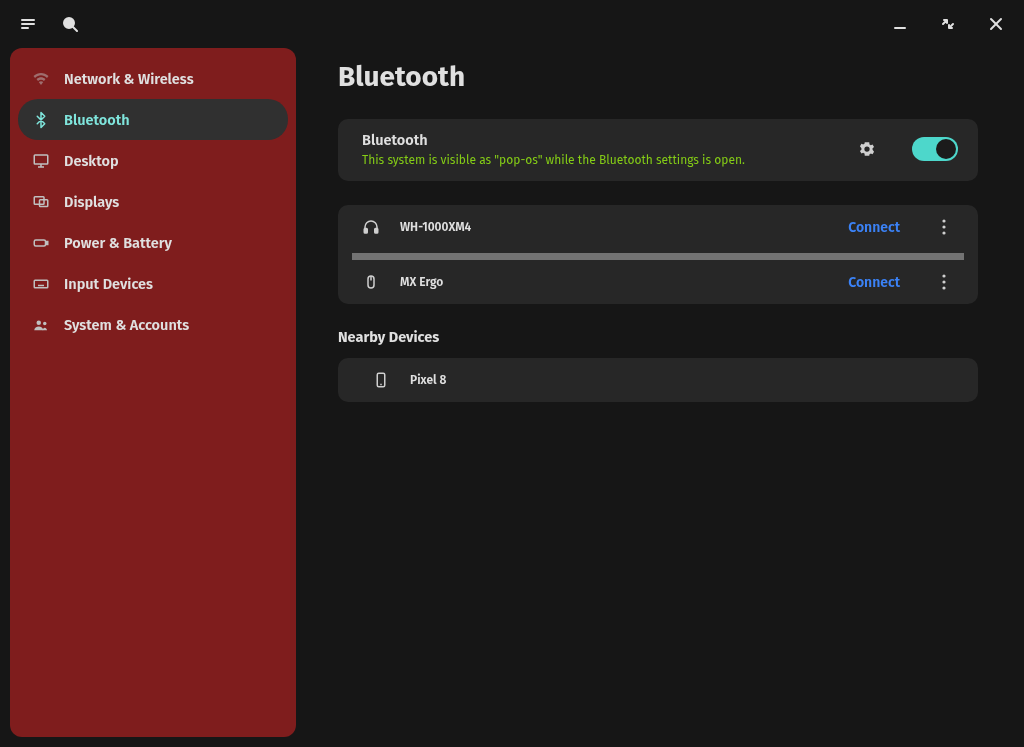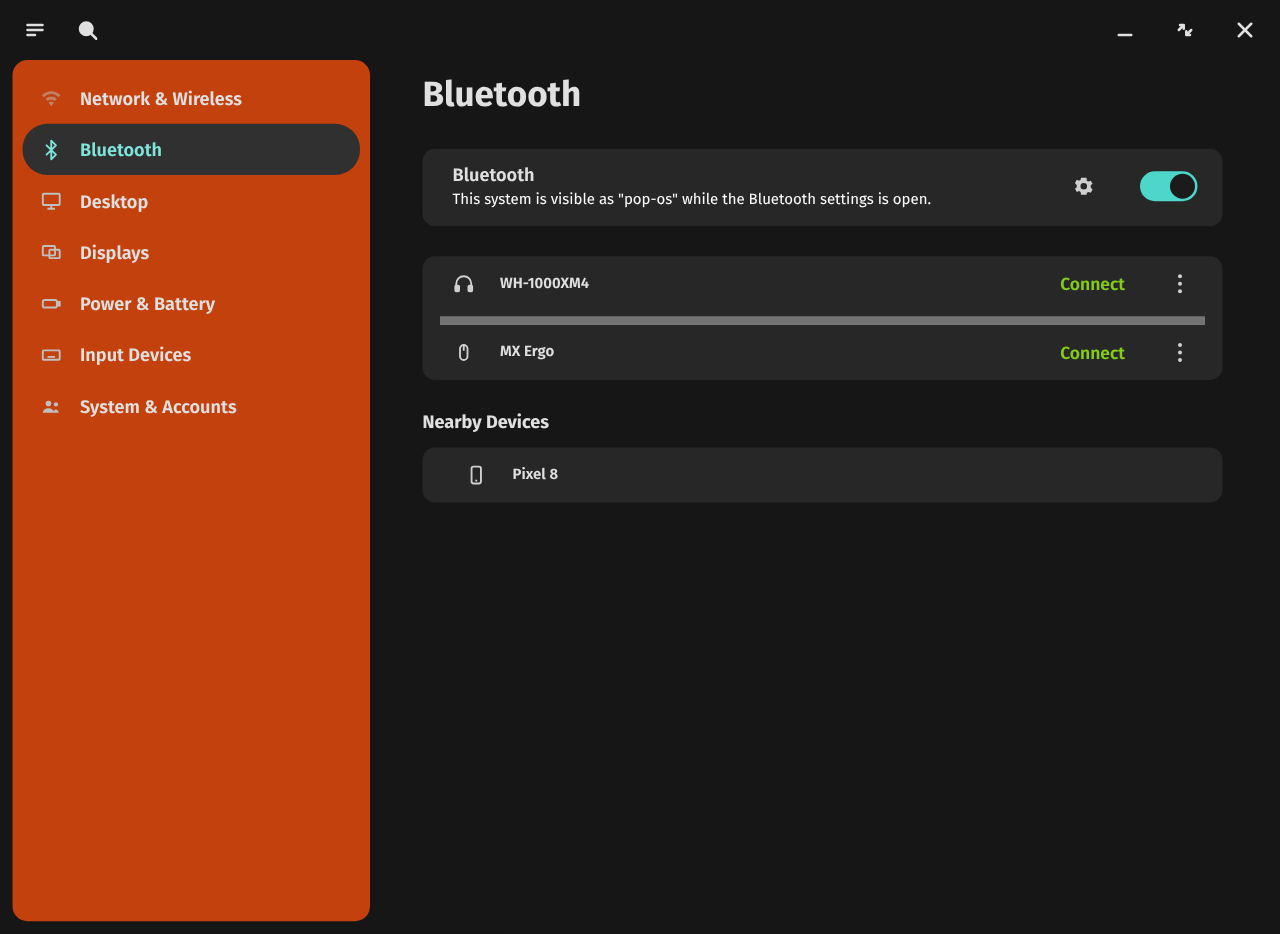--- a/index.html
+++ b/index.html
@@ -22,21 +22,21 @@
   .titlebar .left-icons { display:flex; align-items:center; gap:26px; }
   .titlebar .right-icons { margin-left:auto; display:flex; align-items:center; gap:32px; }
   .titlebar .icon-btn { width:16px; height:16px; color:#e0e0e0; cursor:pointer; display:flex; align-items:center; justify-content:center;}
   .titlebar svg { width:16px; height:16px; fill:currentColor; stroke:currentColor; }
 
   
   .sidebar {
     position:absolute;
     top:48px; left:10px; bottom:10px;
     width:286px;
-    background:#c2410c;
+    background:#7f1d1d;
     border-radius:12px;
     padding:10px 8px;
   }
   .side-item {
     display:flex; align-items:center;
     gap:14px;
     padding:0 14px;
     height:41px;
     border-radius:20px;
     color:#e0e0e0;
@@ -61,21 +61,21 @@
     background:#272727;
     border-radius:10px;
     margin-bottom:24px;
   }
   .status-row {
     display:flex; align-items:center;
     padding:12px 20px 14px 24px;
     gap:14px;
   }
   .status-row .heading { font-size:14.5px; font-weight:600; }
-  .status-row .sub { font-size:12px; color:#ffffff; margin-top:4px; }
+  .status-row .sub { font-size:12px; color:#84cc16; margin-top:4px; }
   .status-row .spacer { flex:1; }
   .gear-btn { width:18px; height:18px; color:#cfcfcf; cursor:pointer; }
   .gear-btn svg { width:18px; height:18px; fill:currentColor; }
 
   .toggle {
     width:46px; height:24px;
     background:#4dd7cb;
     border-radius:12px;
     position:relative;
     cursor:pointer;
@@ -92,21 +92,21 @@
     display:flex; align-items:center;
     padding:13px 20px 13px 24px;
     gap:20px;
   }
   .device-row + .device-row { border-top:7px solid #737373; margin:4px 14px; padding-left:10px; padding-right:6px;text-align:right;}
   .card .device-row:not(:first-child){  }
   .device-icon { width:18px; height:18px; color:#cfcfcf; display:flex; align-items:center; justify-content:center;}
   .device-icon svg { width:18px; height:18px; }
   .device-name { font-size:12px; font-weight:600; flex:0 0 auto; }
   .device-row .spacer { flex:1; }
-  .connect-btn { color:#84cc16; font-size:14px; font-weight:600; cursor:pointer; }
+  .connect-btn { color:#3b82f6; font-size:14px; font-weight:600; cursor:pointer; }
   .more-btn { width:16px; color:#cfcfcf; cursor:pointer; margin-left:22px; display:flex; align-items:center; }
   .more-btn svg { width:4px; height:16px; }
 </style>
 </head>
 <body>
 
 <div class="titlebar">
   <div class="left-icons">
     <div class="icon-btn">
       <svg viewBox="0 0 16 16" fill="none" stroke="currentColor" stroke-width="2" stroke-linecap="round">

